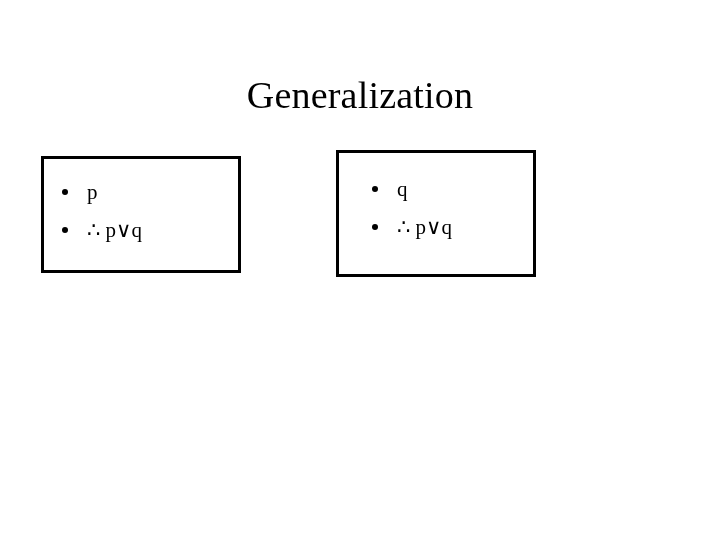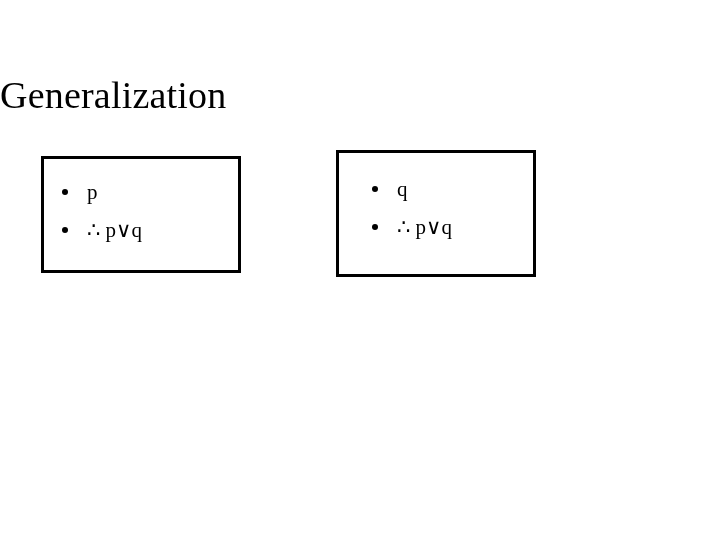--- a/index.html
+++ b/index.html
@@ -18,20 +18,21 @@
     font-family: "Liberation Serif", "DejaVu Serif", serif;
     color: #000000;
   }
 
   
   #slide-title {
     position: absolute;
     left: 0;
     top: 74px;
     width: 720px;
+    text-align: center;
     font-family: "Liberation Serif", "DejaVu Serif", serif;
     font-size: 38px;
     line-height: 42px;
     font-weight: 400;
     color: #000000;
     letter-spacing: 0.2px;
     white-space: nowrap;
   }
 
   

